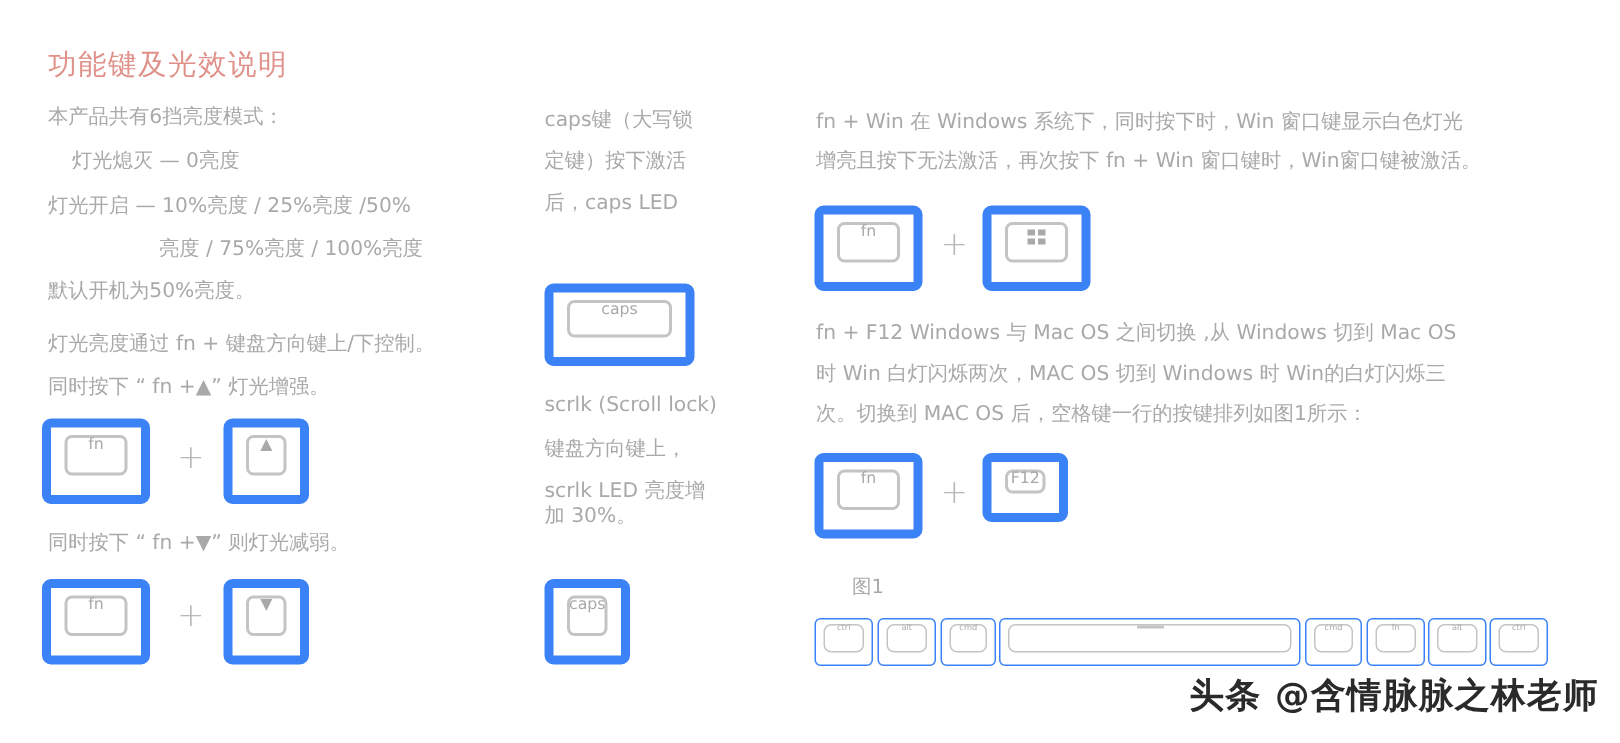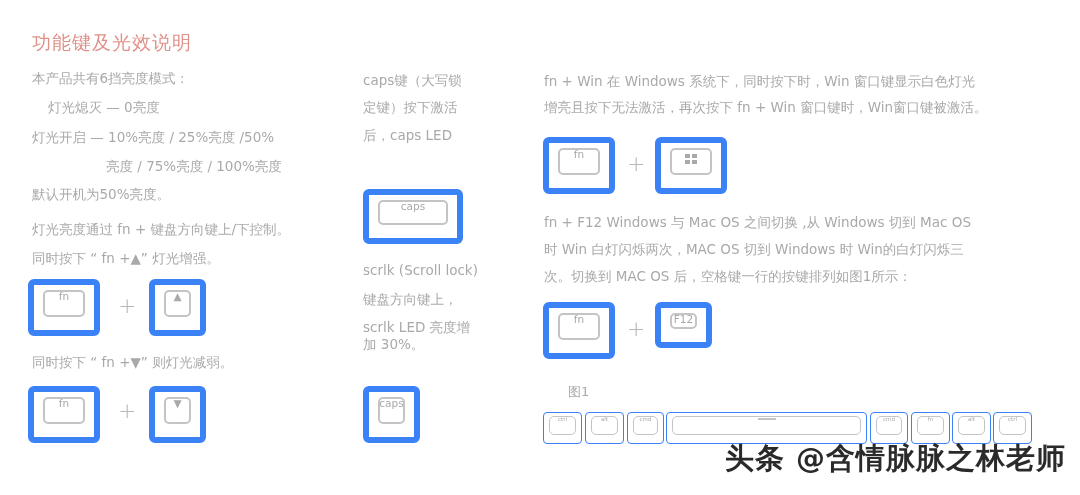--- a/index.html
+++ b/index.html
@@ -11,21 +11,21 @@
   .key { position:absolute; box-sizing:border-box; border:6px solid #3b82f6; border-radius:6px; background:#fff; }
   .key .inner { position:absolute; left:9px; right:9px; top:5px; bottom:13px; border:2px solid #c4c4c4; border-radius:5px; }
   .key .lbl { position:absolute; left:0; right:0; top:5px; text-align:center; font-size:10.5px; color:#a9a9a9; }
   .plus { position:absolute; font-size:22px; color:#b8b8b8; font-weight:300; }
   .tri { font-size:9px; color:#9a9a9a; }
   .small-key .inner { left:5px; right:5px; top:3px; bottom:8px; border-width:1.5px; }
   .small-key { border-width:1.5px; border-radius:4px; }
   .small-key .lbl { top:3px; font-size:5.5px; }
   .win-icon { display:inline-grid; grid-template-columns:5px 5px; grid-gap:1.5px; margin-top:2px; }
   .win-icon span { width:5px; height:4px; background:#a9a9a9; display:block; }
-  .watermark { right:14px; bottom:16px; font-size:29px; color:#2a2a2a; font-weight:bold; letter-spacing:1px; }
+  .watermark { right:14px; bottom:16px; font-size:23px; color:#2a2a2a; font-weight:bold; letter-spacing:1px; }
 </style>
 </head>
 <body>
 
 <div class="abs title">功能键及光效说明</div>
 
 <div class="abs txt" style="left:32px;top:72px;">本产品共有6挡亮度模式：</div>
 <div class="abs txt" style="left:48px;top:101px;">灯光熄灭 — 0亮度</div>
 <div class="abs txt" style="left:32px;top:131px;">灯光开启 — 10%亮度 / 25%亮度 /50%</div>
 <div class="abs txt" style="left:106px;top:160px;">亮度 / 75%亮度 / 100%亮度</div>

